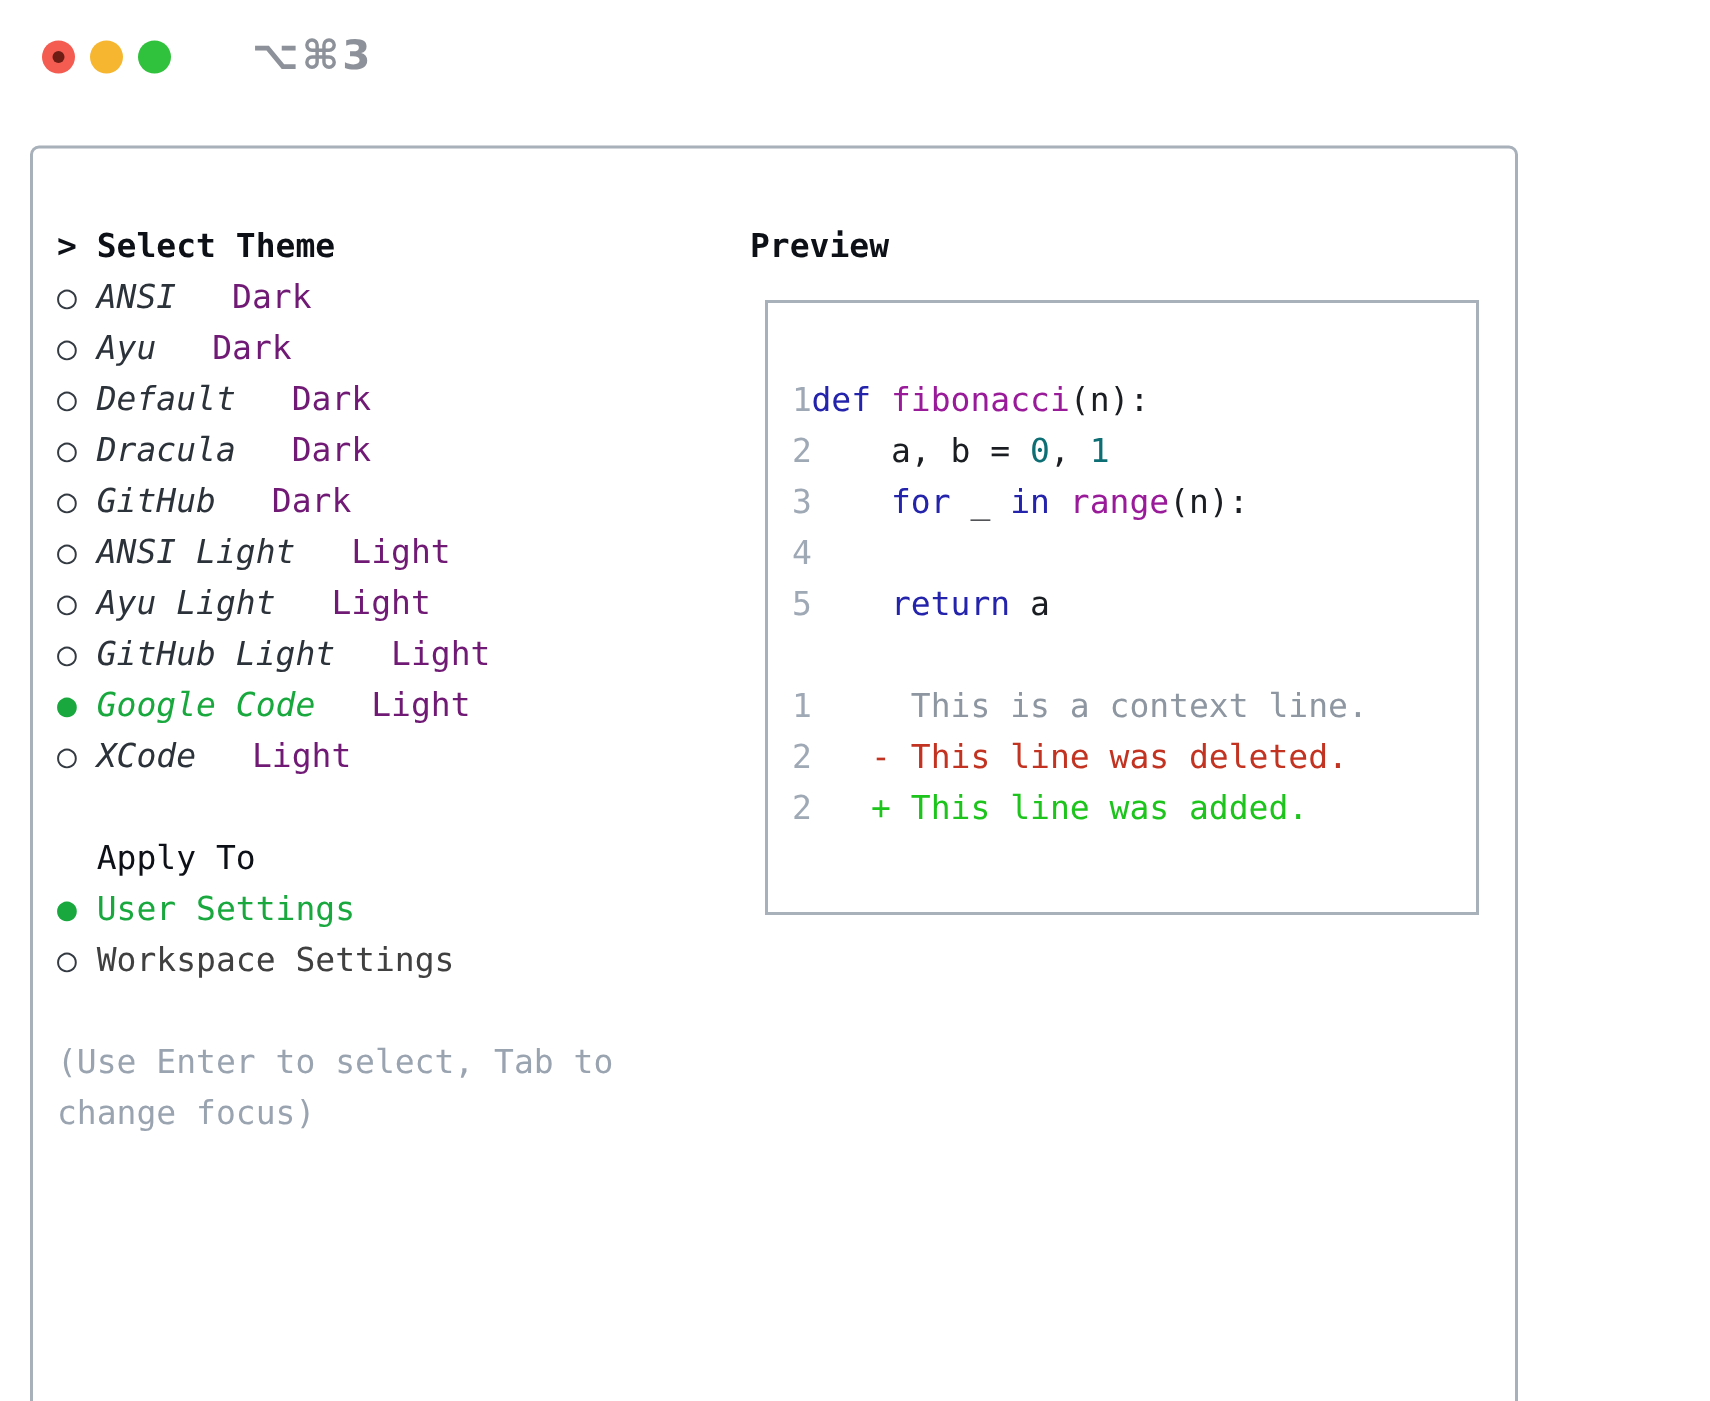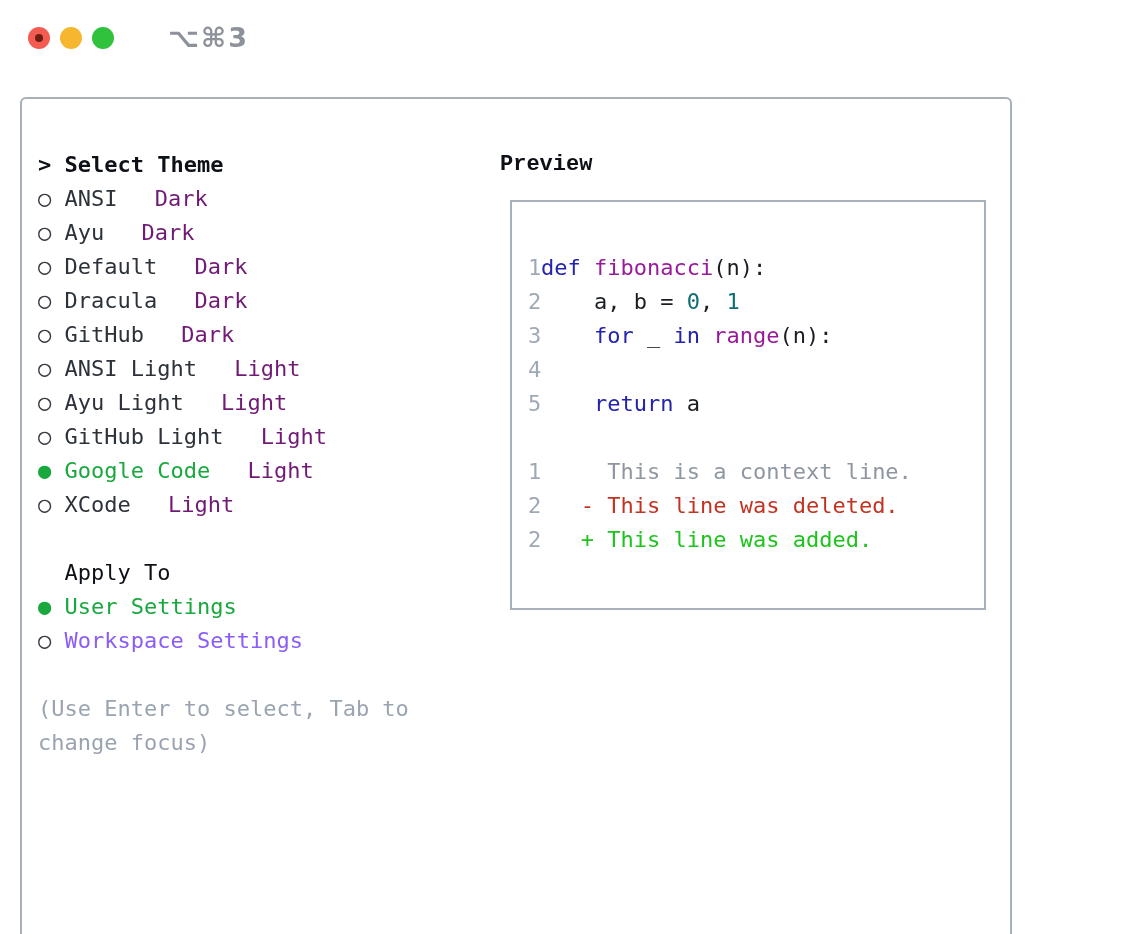--- a/index.html
+++ b/index.html
@@ -28,31 +28,31 @@
   
   .select-col{
     position:absolute;left:16px;top:49px;width:440px;
     font-size:22px;line-height:34px;color:#2c323a;
   }
   .row{height:34px;white-space:pre;}
   .row.blank{height:34px;}
   .hdr{font-weight:bold;color:#0d1117;}
   .marker{color:#343a42;}
   .marker.sel{color:#18a83e;}
-  .t-name{color:#2c323a;}
+  .t-name{color:#2c323a;font-style:italic;}
   .t-name.sel{color:#18a83e;}
   .t-variant{color:#701a75;margin-left:24px;}
   .apply-hdr{color:#0d1117;}
-  .opt-label{color:#8b5cf6;}
+  .opt-label{color:#404040;}
   .opt-label.sel{color:#18a83e;}
   .hint{width:430px;color:#9aa4b1;white-space:normal;line-height:34px;}
   
   .preview-label{
     position:absolute;left:478px;top:49px;font-size:22px;line-height:34px;
-    font-weight:bold;color:#0d1117;font-family:Liberation Mono, monospace;
+    font-weight:bold;color:#0d1117;
   }
   .preview-box{
     position:absolute;left:488px;top:101px;width:476px;height:410px;
     border:2px solid #a8b0ba;box-sizing:border-box;background:#ffffff;
     padding:49px 0 0 16px;overflow:hidden;
   }
   .pline{display:flex;height:34px;font-size:22px;line-height:34px;}
   .ln{width:13px;color:#9fa9b6;flex:none;}
   .pcontent{white-space:pre;}
   .spacer{height:34px;}

